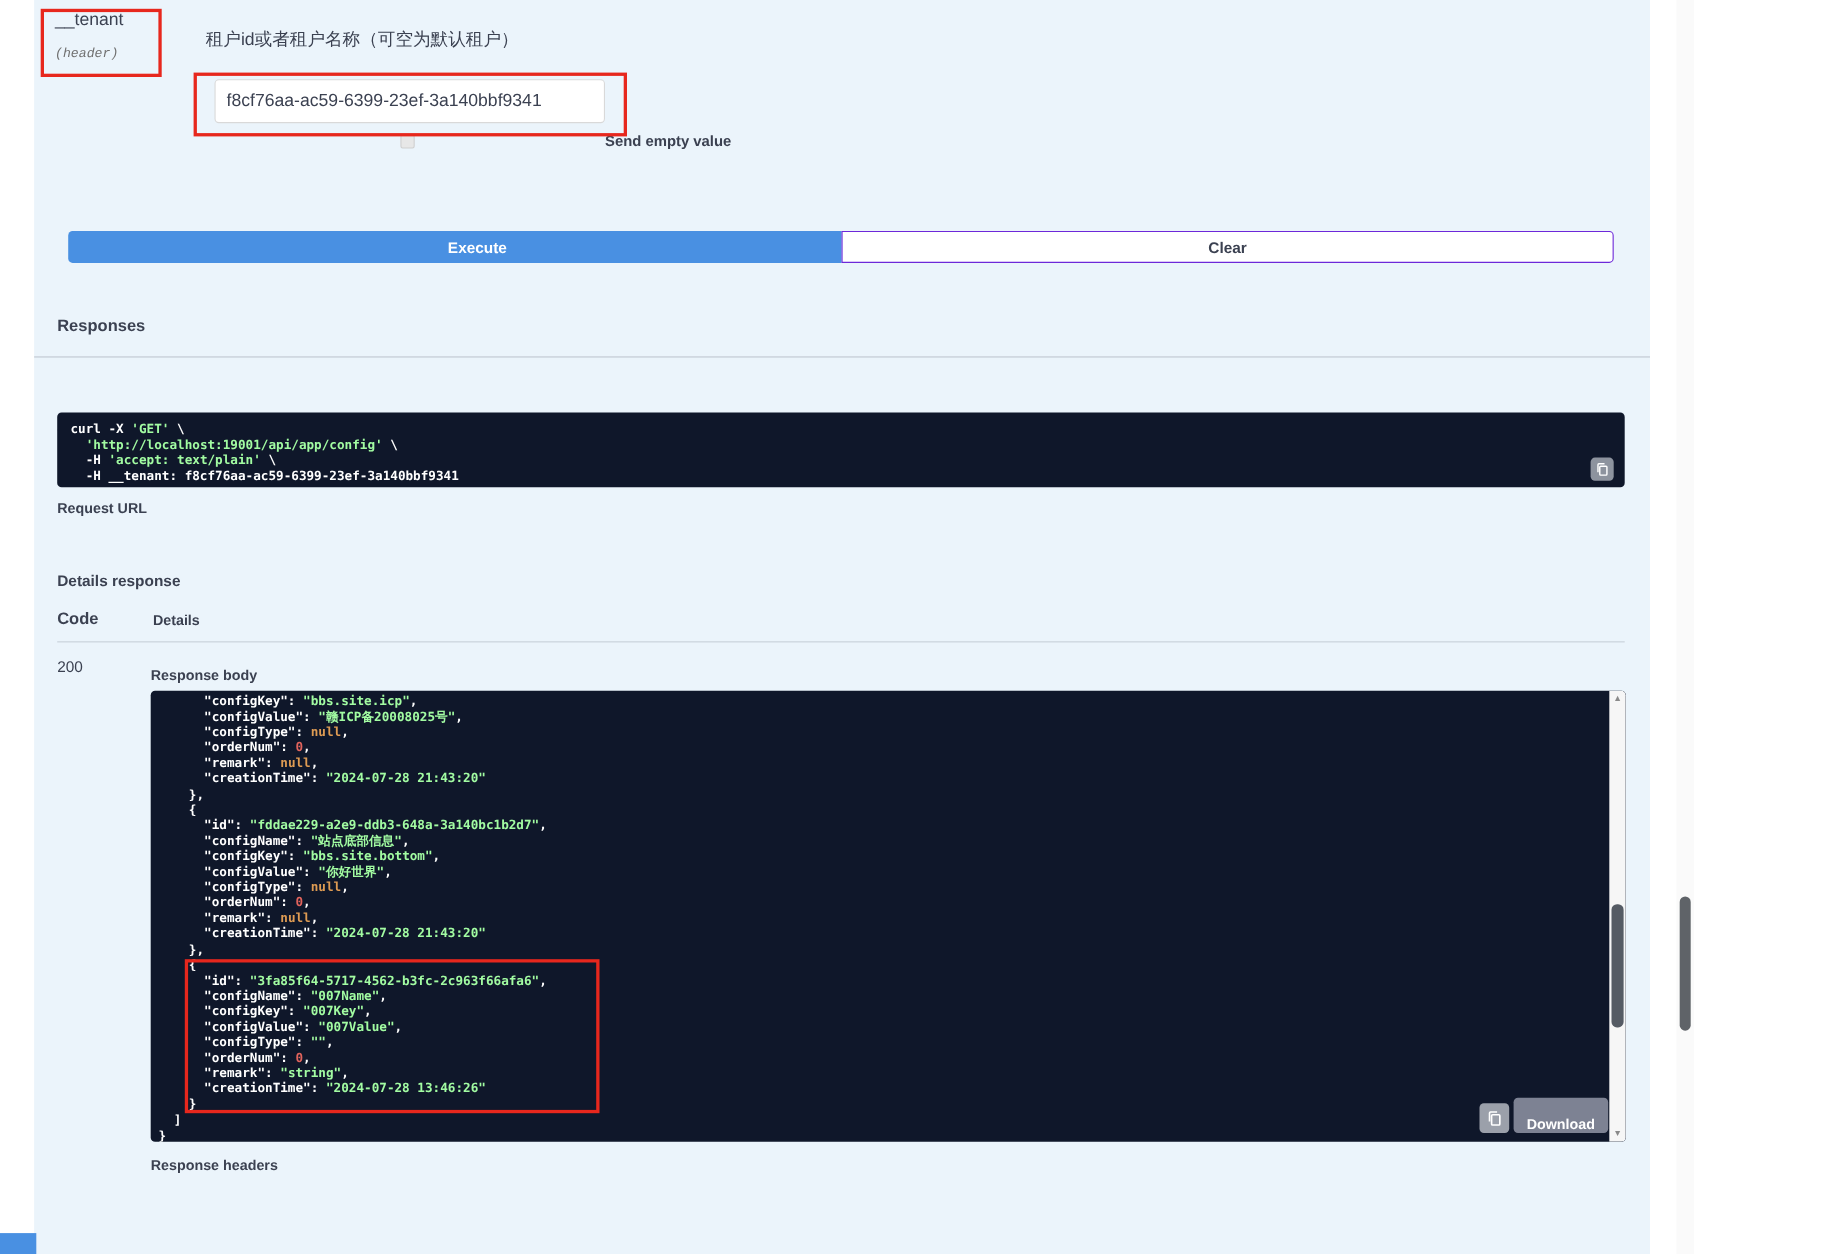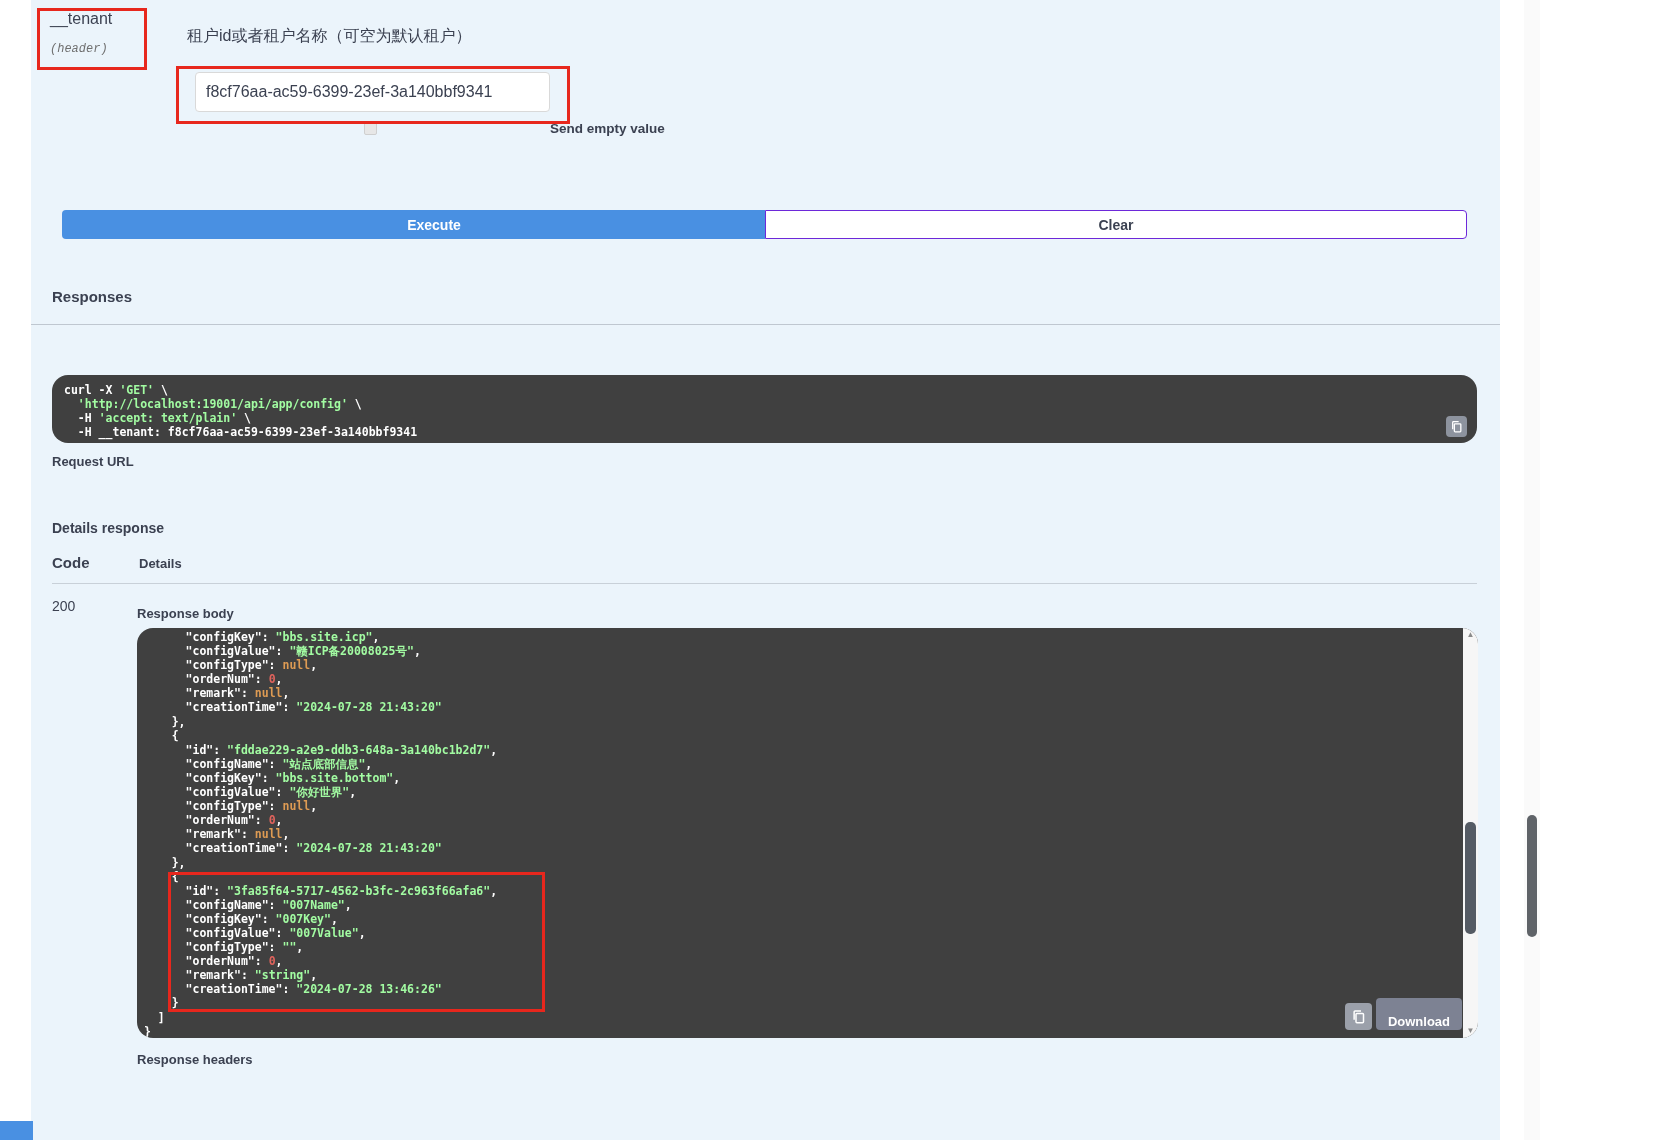--- a/index.html
+++ b/index.html
@@ -58,21 +58,21 @@
   .server-response-label { left:21px; top:520px; font-size:14px; font-weight:bold; }
   .code-header    { left:21px;  top:554px; font-size:15px; font-weight:bold; }
   .details-header { left:108px; top:556px; font-size:13px; font-weight:bold; }
   .table-divider  { left:21px; top:583px; width:1425px; height:1px; background:rgba(59,65,81,.2); }
   .status-code    { left:21px; top:598px; font-size:14px; }
   .response-body-label    { left:106px; top:606px; }
   .response-headers-label { left:106px; top:1052px; }
 
   
   .pre {
-    background:#404040; border-radius:16px; overflow:hidden;
+    background:#0f172a; border-radius:4px; overflow:hidden;
   }
   .curl-pre     { left:21px;  top:375px; width:1425px; height:68px;  padding:8px 12px; }
   .requrl-pre   { left:21px;  top:477px; width:1425px; height:31px;  padding:8px 12px; }
   .response-pre { left:106px; top:628px; width:1341px; height:410px; padding:2px 24px 2px 7px; }
 
   .code { font-family:"DejaVu Sans Mono", monospace; font-size:11.5px; line-height:14.1px;
           font-weight:600; white-space:pre; }
   .code-line { white-space:pre; }
   .tok-plain  { color:#ffffff; }
   .tok-string { color:#a2fca2; }

